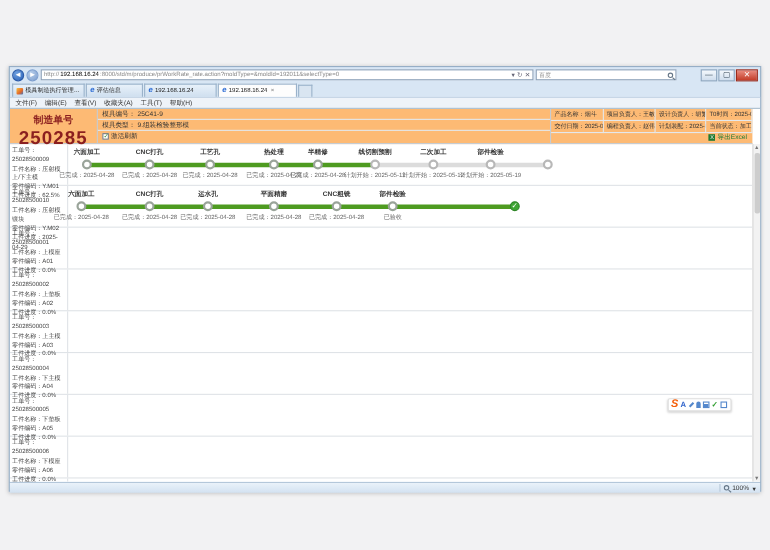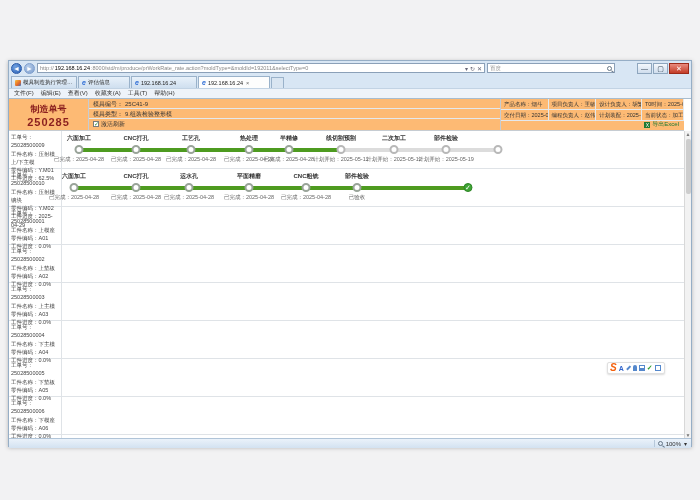--- a/index.html
+++ b/index.html
@@ -36,21 +36,21 @@
 
   
   .menu-row{height:10px;background:#eef3f9;border-top:1px solid #c2d3e4;display:flex;align-items:center;gap:7px;padding-left:5px;font-size:6px;color:#333;}
 
   
   .content{position:relative;height:340px;background:#fff;border-top:1px solid #a8bccd;overflow:hidden;}
 
   .hdr{position:absolute;top:0;left:0;right:7px;height:32px;border-bottom:1px solid #c6ccd2;display:flex;background:#fdba74;}
   .hdr-order{width:80px;border-right:1px solid #c6ccd2;text-align:center;color:#8b1f1f;padding-top:4px;flex:0 0 auto;}
   .hdr-order .t1{font-size:9px;font-weight:bold;}
-  .hdr-order .t2{font-size:11px;font-weight:bold;letter-spacing:1px;}
+  .hdr-order .t2{font-size:17px;font-weight:bold;letter-spacing:1px;}
   .hdr-mid{width:412px;border-right:1px solid #c6ccd2;font-size:6px;color:#333;flex:0 0 auto;}
   .hdr-mid .line{height:10px;line-height:10px;padding-left:4px;border-bottom:1px solid #e4e8ec;display:flex;align-items:center;gap:2px;}
   .hdr-mid .line:last-child{border-bottom:none;}
   .cbx{width:6px;height:6px;border:1px solid #7a7a7a;background:#fff;color:#2c8a2c;font-size:6px;line-height:5px;text-align:center;display:inline-block;}
   .hdr-info{flex:1;position:relative;font-size:5.5px;color:#333;}
   .info-grid{display:grid;grid-template-columns:26% 26% 25% 23%;}
   .info-cell{height:11px;line-height:11px;padding-left:3px;border-bottom:1px solid #e4e8ec;border-right:1px solid #e4e8ec;overflow:hidden;white-space:nowrap;}
   .export{position:absolute;right:5px;bottom:1px;font-size:6px;color:#1f7a33;display:flex;align-items:center;gap:2px;}
   .xls{width:6px;height:6px;background:#1f7a33;color:#fff;font-size:5px;line-height:6px;text-align:center;display:inline-block;}
 

